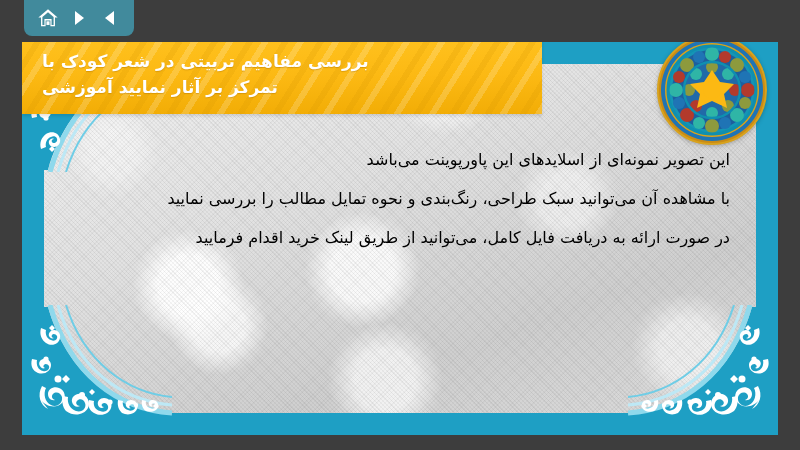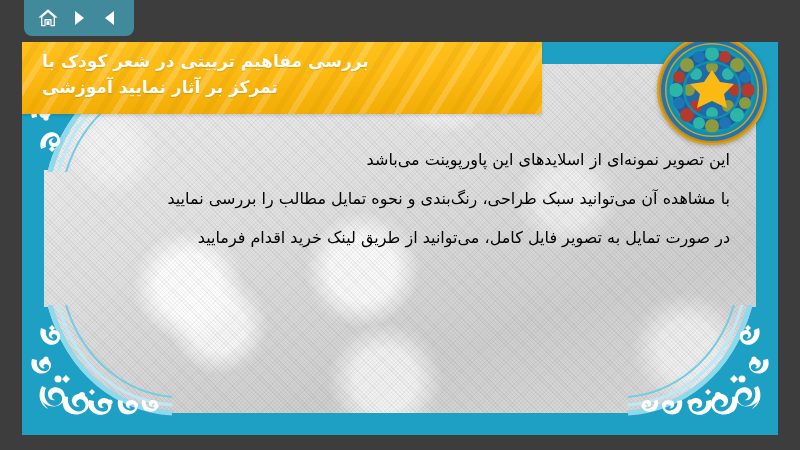--- a/index.html
+++ b/index.html
@@ -326,17 +326,17 @@
         <circle cx="56" cy="56" r="9" fill="#fcb913"></circle>
         <circle cx="56" cy="56" r="54" fill="none" stroke="#d8a21c" stroke-width="2"></circle>
         <circle cx="56" cy="56" r="44" fill="none" stroke="#0f8fb0" stroke-width="3"></circle>
         <circle cx="56" cy="56" r="28" fill="none" stroke="#0f8fb0" stroke-width="2.5"></circle>
       </svg>
     </div>
 
     <div id="body-text">
       <div class="body-line">این تصویر نمونه‌ای از اسلایدهای این پاورپوینت می‌باشد</div>
       <div class="body-line">با مشاهده آن می‌توانید سبک طراحی، رنگ‌بندی و نحوه تمایل مطالب را بررسی نمایید</div>
-      <div class="body-line">در صورت تمایل به تصویر فایل کامل، می‌توانید از طریق لینک خرید اقدام فرمایید</div>
+      <div class="body-line">در صورت ارائه به دریافت فایل کامل، می‌توانید از طریق لینک خرید اقدام فرمایید</div>
     </div>
 
   </div>
 </div>
 
 </body></html>

